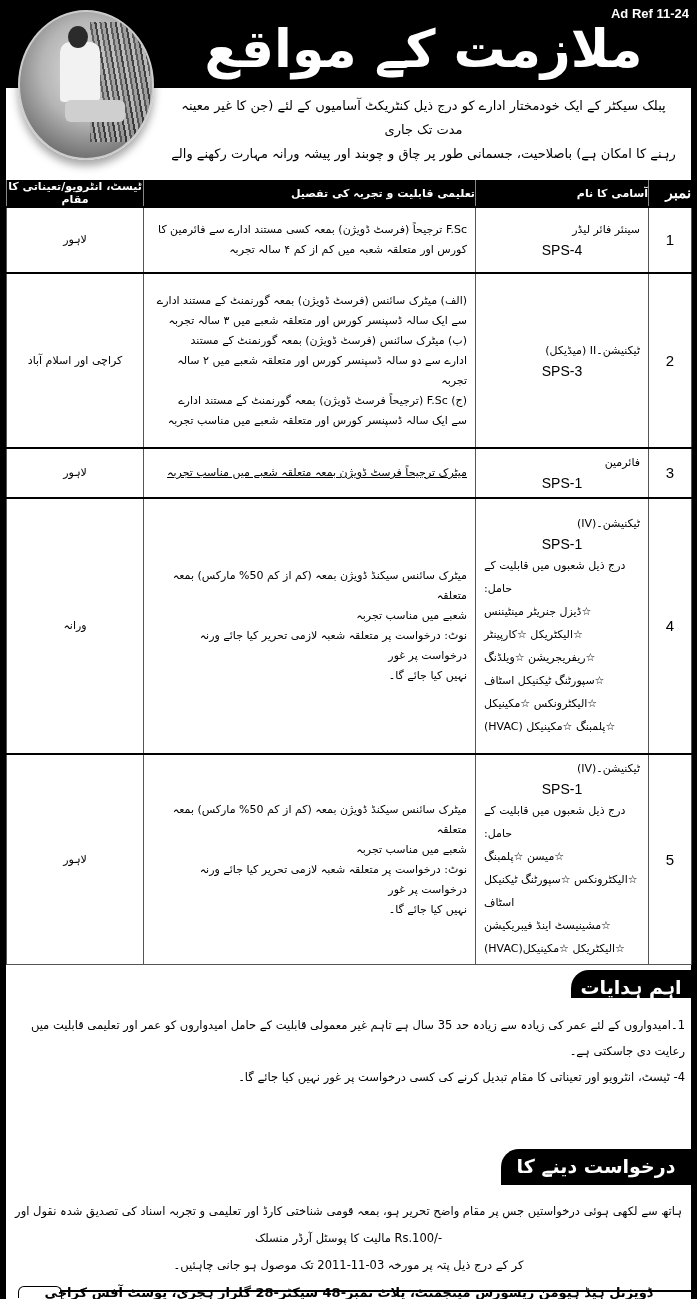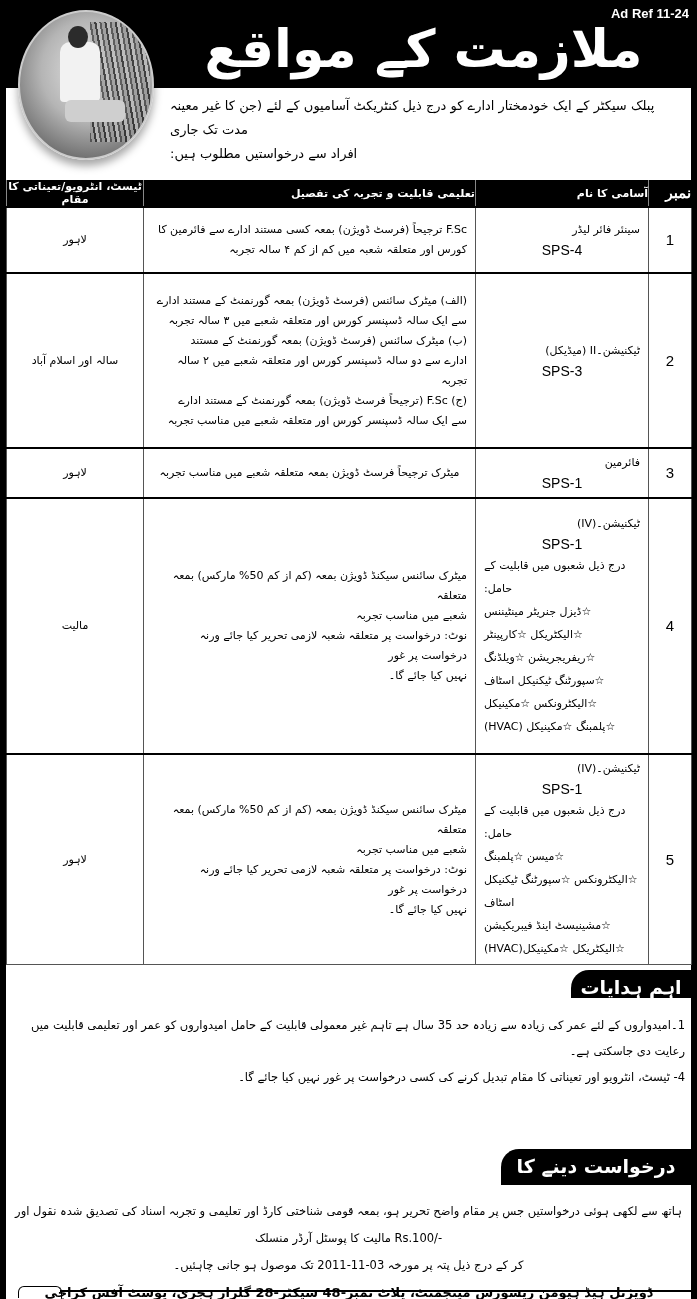--- a/index.html
+++ b/index.html
@@ -7,21 +7,21 @@
   body { font-family: "DejaVu Sans", sans-serif; color: #000; position: relative; }
   .frame { position: absolute; left: 0; top: 0; width: 697px; height: 1299px; border-left: 6px solid #000; border-right: 6px solid #000; }
   .topbar { position: absolute; left: 0; top: 0; width: 697px; height: 88px; background: #000; }
   .ad-ref { position: absolute; right: 8px; top: 6px; color: #fff; font-family: "Liberation Sans", sans-serif; font-weight: bold; font-size: 13px; }
   .main-title { position: absolute; left: 180px; right: 30px; top: 14px; height: 70px; color: #fff; font-family: "DejaVu Sans", sans-serif; font-weight: bold; font-size: 52px; text-align: center; direction: rtl; line-height: 70px; letter-spacing: 2px; }
   .photo { position: absolute; left: 18px; top: 10px; width: 136px; height: 150px; border-radius: 50%; overflow: hidden; background: radial-gradient(circle at 55% 40%, #e6e6e6 0%, #b5b5b5 45%, #777 75%, #3a3a3a 100%); box-shadow: 0 6px 8px rgba(0,0,0,0.35); border: 2px solid #ccc; }
   .photo .wires { position: absolute; left: 70px; top: 10px; width: 60px; height: 120px; background: repeating-linear-gradient(80deg, #444 0 2px, #999 2px 5px, #222 5px 7px, #bbb 7px 10px); opacity: 0.8; }
   .photo .person { position: absolute; left: 40px; top: 30px; width: 40px; height: 60px; background: #f2f2f2; border-radius: 10px 10px 4px 4px; }
   .photo .head { position: absolute; left: 48px; top: 14px; width: 20px; height: 22px; background: #2b2b2b; border-radius: 50%; }
   .photo .legs { position: absolute; left: 45px; top: 88px; width: 60px; height: 22px; background: #cfcfcf; border-radius: 6px; }
-  .intro { position: absolute; left: 170px; right: 20px; top: 94px; direction: rtl; text-align: left; font-size: 13px; line-height: 24px; font-family: "DejaVu Sans", sans-serif; }
+  .intro { position: absolute; left: 170px; right: 20px; top: 94px; direction: rtl; text-align: center; font-size: 13px; line-height: 24px; font-family: "DejaVu Sans", sans-serif; }
   table.jobs { position: absolute; left: 6px; top: 180px; width: 685px; border-collapse: collapse; direction: rtl; table-layout: fixed; }
   table.jobs th { background: #000; color: #fff; font-size: 11px; height: 25px; font-weight: bold; border-left: 1px solid #888; }
   table.jobs td { border: 1px solid #555; border-top: 2px solid #000; vertical-align: middle; font-size: 11px; line-height: 20px; padding: 4px 8px; }
   .col-no { width: 43px; text-align: center; font-family: "Liberation Sans", sans-serif; font-size: 15px !important; padding-left: 16px; }
   .col-post { width: 173px; text-align: right; }
   .col-qual { width: 332px; text-align: right; }
   .col-loc { width: 137px; text-align: center; }
   .sps { font-family: "Liberation Sans", sans-serif; font-size: 14px; display: block; text-align: center; direction: ltr; }
   .post-name { display: block; text-align: right; }
   .post-name.right { text-align: right; }
@@ -46,21 +46,21 @@
 
 <div class="photo">
   <div class="wires"></div>
   <div class="person"></div>
   <div class="head"></div>
   <div class="legs"></div>
 </div>
 
 <div class="intro">
   <div>پبلک سیکٹر کے ایک خودمختار ادارے کو درج ذیل کنٹریکٹ آسامیوں کے لئے (جن کا غیر معینہ مدت تک جاری</div>
-  <div>افراد سے درخواستیں مطلوب ہیں:</div>
+  <div>رہنے کا امکان ہے) باصلاحیت، جسمانی طور پر چاق و چوبند اور پیشہ ورانہ مہارت رکھنے والے</div>
 </div>
 
 <table class="jobs">
   <thead>
     <tr>
       <th class="col-no">نمبر</th>
       <th class="col-post">آسامی کا نام</th>
       <th class="col-qual">تعلیمی قابلیت و تجربہ کی تفصیل</th>
       <th class="col-loc">ٹیسٹ، انٹرویو/تعیناتی کا مقام</th>
     </tr>
@@ -87,31 +87,31 @@
         <span class="sps">SPS-3</span>
       </td>
       <td class="col-qual">
         <span class="qual-line">(الف) میٹرک سائنس (فرسٹ ڈویژن) بمعہ گورنمنٹ کے مستند ادارے</span>
         <span class="qual-line">سے ایک سالہ ڈسپنسر کورس اور متعلقہ شعبے میں ۳ سالہ تجربہ</span>
         <span class="qual-line">(ب) میٹرک سائنس (فرسٹ ڈویژن) بمعہ گورنمنٹ کے مستند</span>
         <span class="qual-line">ادارے سے دو سالہ ڈسپنسر کورس اور متعلقہ شعبے میں ۲ سالہ تجربہ</span>
         <span class="qual-line">(ج) F.Sc (ترجیحاً فرسٹ ڈویژن) بمعہ گورنمنٹ کے مستند ادارے</span>
         <span class="qual-line">سے ایک سالہ ڈسپنسر کورس اور متعلقہ شعبے میں مناسب تجربہ</span>
       </td>
-      <td class="col-loc">سالہ اور اسلام آباد</td>
+      <td class="col-loc">کراچی اور اسلام آباد</td>
     </tr>
 
     <tr style="height:50px;">
       <td class="col-no">3</td>
       <td class="col-post">
         <span class="post-name right">فائرمین</span>
         <span class="sps">SPS-1</span>
       </td>
       <td class="col-qual">
-        <span class="qual-line" style="text-align:center;">میٹرک ترجیحاً فرسٹ ڈویژن بمعہ متعلقہ شعبے میں مناسب تجربہ</span>
+        <span class="qual-line" style="text-decoration:underline;">میٹرک ترجیحاً فرسٹ ڈویژن بمعہ متعلقہ شعبے میں مناسب تجربہ</span>
       </td>
       <td class="col-loc">لاہور</td>
     </tr>
 
     <tr style="height:256px;">
       <td class="col-no">4</td>
       <td class="col-post">
         <span class="post-name">ٹیکنیشن۔(IV)</span>
         <span class="sps">SPS-1</span>
         <span class="skills">درج ذیل شعبوں میں قابلیت کے حامل:</span>
@@ -121,21 +121,21 @@
         <span class="skills">☆سپورٹنگ ٹیکنیکل اسٹاف</span>
         <span class="skills">☆الیکٹرونکس      ☆مکینیکل</span>
         <span class="skills">☆پلمبنگ      ☆مکینیکل (HVAC)</span>
       </td>
       <td class="col-qual">
         <span class="qual-line">میٹرک سائنس سیکنڈ ڈویژن بمعہ (کم از کم 50% مارکس) بمعہ متعلقہ</span>
         <span class="qual-line">شعبے میں مناسب تجربہ</span>
         <span class="qual-line">نوٹ: درخواست پر متعلقہ شعبہ لازمی تحریر کیا جائے ورنہ درخواست پر غور</span>
         <span class="qual-line">نہیں کیا جائے گا۔</span>
       </td>
-      <td class="col-loc">مالیت</td>
+      <td class="col-loc">ورانہ</td>
     </tr>
 
     <tr style="height:200px;">
       <td class="col-no">5</td>
       <td class="col-post">
         <span class="post-name">ٹیکنیشن۔(IV)</span>
         <span class="sps">SPS-1</span>
         <span class="skills">درج ذیل شعبوں میں قابلیت کے حامل:</span>
         <span class="skills">☆میسن      ☆پلمبنگ</span>
         <span class="skills">☆الیکٹرونکس ☆سپورٹنگ ٹیکنیکل اسٹاف</span>

